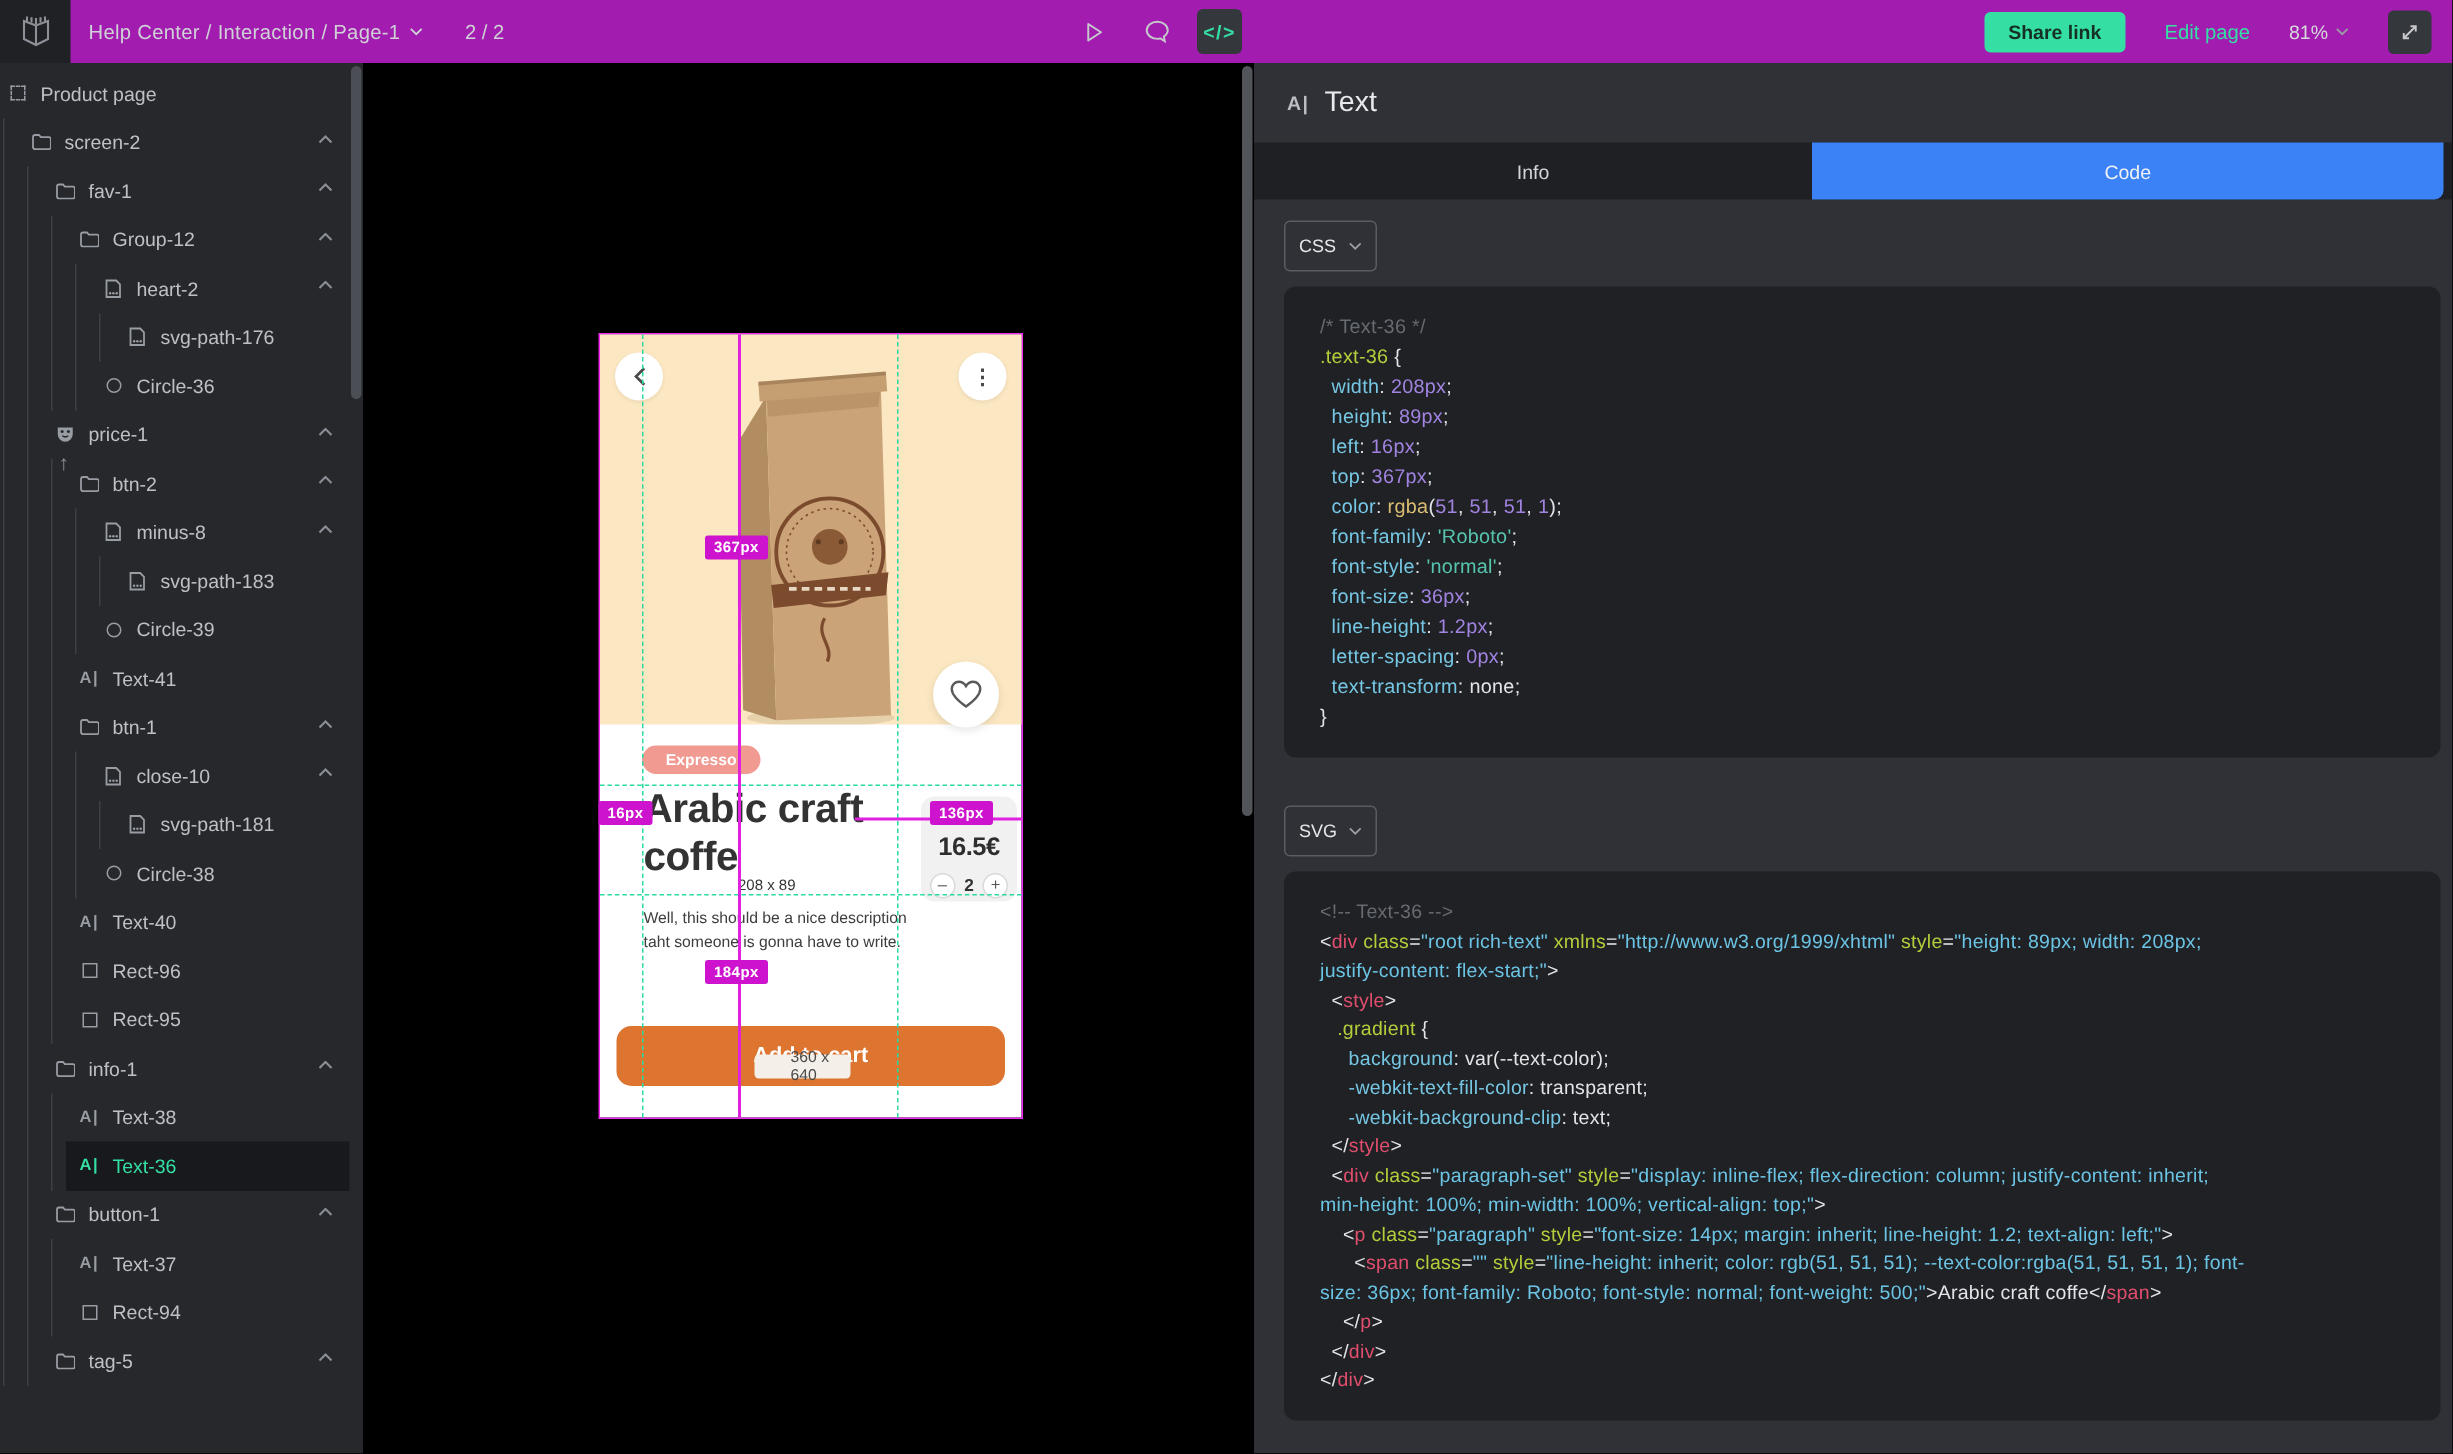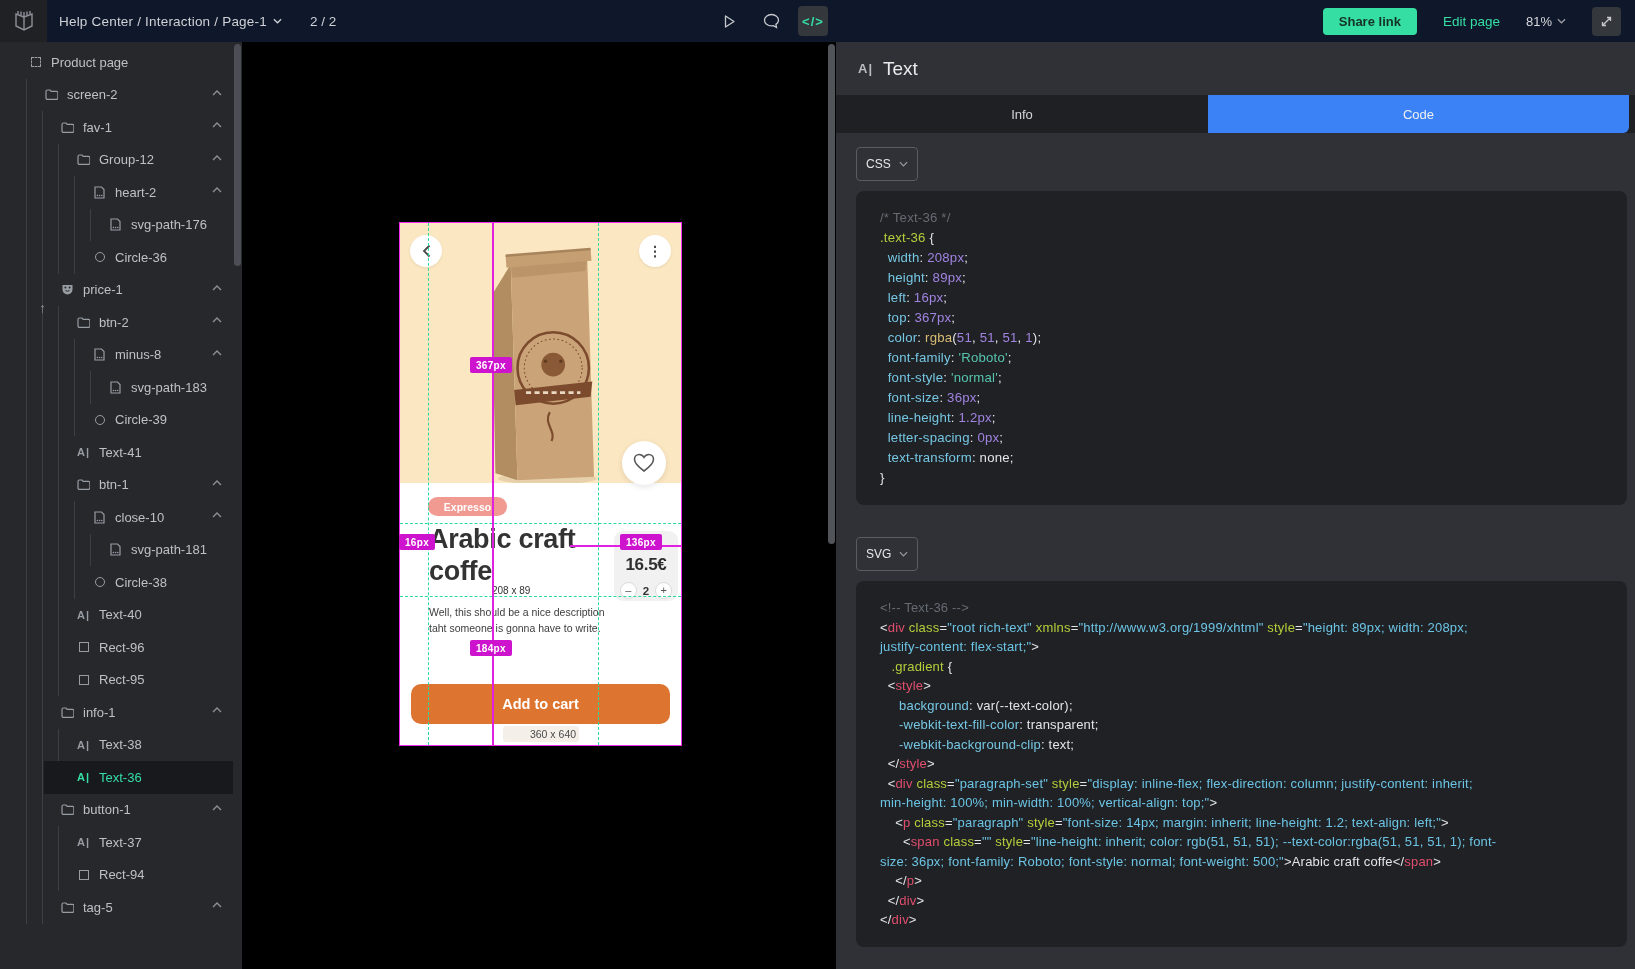--- a/index.html
+++ b/index.html
@@ -1,39 +1,39 @@
 <!DOCTYPE html>
 <html><head>
 <meta charset="utf-8">
 <style>
   * { margin:0; padding:0; box-sizing:border-box; }
   html,body { width:1635px; height:969px; overflow:hidden; background:#000;
     font-family:"Liberation Sans", sans-serif; }
   .app { position:relative; width:1635px; height:969px; }
 
   
-  .topbar { position:absolute; left:0; top:0; width:1635px; height:42px; background:#0f172a; z-index:30; display:flex; align-items:center; }
+  .topbar { position:absolute; left:0; top:0; width:1635px; height:42px; background:#a21caf; z-index:30; display:flex; align-items:center; }
   .logo-tile { width:47px; height:42px; background:#1f2125; display:flex; align-items:center; justify-content:center; }
   .crumb { margin-left:12px; font-size:13.5px; color:#cfd1d6; letter-spacing:.2px; display:flex; align-items:center; gap:6px; }
   .pagecount { margin-left:28px; font-size:13.5px; color:#cfd1d6; }
   .bar-icons { position:absolute; left:714px; top:0; height:42px; display:flex; align-items:center; gap:12px; }
   .bar-icon { width:30px; height:30px; display:flex; align-items:center; justify-content:center; border-radius:4px; cursor:pointer; }
   .bar-icon.active { background:#34373c; }
   .code-glyph { color:#35dfa4; font-size:13px; font-weight:bold; letter-spacing:1px; }
   .right-cluster { position:absolute; right:14px; top:0; height:42px; display:flex; align-items:center; gap:26px; }
   .share-btn { background:#35dfa4; color:#163026; font-size:13px; font-weight:bold; border:none; border-radius:4px; padding:6px 16px; cursor:pointer; }
   .edit-link { color:#35dfa4; font-size:13.5px; cursor:pointer; }
   .zoom-ctl { color:#d6d8db; font-size:13px; display:flex; align-items:center; gap:5px; cursor:pointer; }
   .fs-tile { width:29px; height:29px; background:#34373c; border-radius:4px; display:flex; align-items:center; justify-content:center; cursor:pointer; }
   .chev-down { display:inline-block; width:9px; height:6px; }
 
   
   .sidebar { position:absolute; left:0; top:42px; width:242px; height:927px; background:#26282c; z-index:20; }
   .tree { position:absolute; left:0; top:4px; width:234px; }
-  .trow { position:relative; height:32.5px; display:flex; align-items:center; padding-left:26px; cursor:pointer; }
+  .trow { position:relative; height:32.5px; display:flex; align-items:center; padding-left:2px; cursor:pointer; }
   .trow .sp { width:16px; height:32.5px; border-left:1px solid #3c3f44; flex:0 0 auto; }
   .trow .ticon { width:15px; height:15px; margin:0 8px 0 2px; flex:0 0 auto; display:flex; align-items:center; justify-content:center; color:#989ca3; }
   .trow .tlabel { font-size:13px; color:#bdc0c5; white-space:nowrap; position:relative; z-index:2; }
   .trow .chev { position:absolute; right:12px; top:11px; z-index:2; }
   .trow.sel::before { content:""; position:absolute; left:44px; right:1px; top:0; bottom:0; background:#17191d; z-index:1; }
   .trow.sel .tlabel { color:#35dfa4; }
   .trow.sel .ticon { color:#35dfa4; z-index:2; }
   .ticon svg, .chev svg { display:block; }
   .txt-glyph { font-size:11px; font-weight:bold; letter-spacing:1px; }
   .scroll-arrow { position:absolute; left:39px; top:258px; color:#8d929b; font-size:14px; z-index:3; }
@@ -53,21 +53,21 @@
   .tag-pill { position:absolute; left:28px; top:274px; width:79px; height:19px; background:#f09a92; border-radius:10px; color:#fff; font-size:10.5px; font-weight:bold; display:flex; align-items:center; justify-content:center; z-index:2; }
   .title { position:absolute; left:29px; top:301px; width:172px; font-size:27px; line-height:1.17; font-weight:bold; color:#333; letter-spacing:-.3px; z-index:2; }
   .size-label { position:absolute; left:92px; top:362px; font-size:10px; color:#333; z-index:4; }
   .price-box { position:absolute; left:214px; top:308px; width:64px; height:70px; background:#f1f1f1; border-radius:9px; z-index:2; }
   .price { text-align:center; margin-top:24px; font-size:17px; font-weight:bold; color:#2e2e2e; letter-spacing:-.3px; }
   .stepper { display:flex; align-items:center; justify-content:center; gap:6px; margin-top:7px; }
   .step-btn { width:17px; height:17px; border-radius:50%; background:#fff; border:1px solid #d9d9d9; color:#555; font-size:11px; line-height:14px; text-align:center; cursor:pointer; }
   .qty { font-size:11.5px; font-weight:bold; color:#333; }
   .desc { position:absolute; left:29px; top:381px; width:176px; font-size:10.5px; line-height:1.55; color:#3d3d3d; z-index:2; }
   .cart-btn { position:absolute; left:11px; top:461px; width:259px; height:40px; background:#dd7430; border:none; border-radius:10px; color:#fff; font-size:14.5px; font-weight:bold; cursor:pointer; z-index:2; }
-  .screen-size { position:absolute; left:103px; top:503px; width:76px; height:16px; background:#f4efe8; border-radius:3px; font-size:10.5px; color:#4a4a4a; display:flex; align-items:center; justify-content:center; z-index:2;padding-left:24px; }
+  .screen-size { position:absolute; left:103px; top:480px; width:64px; height:16px; background:#f4efe8; border-radius:3px; font-size:10.5px; color:#4a4a4a; display:flex; align-items:center; justify-content:center; z-index:2;padding-left:24px; }
 
   .guide-v { position:absolute; top:0; width:0; height:522px; border-left:1.5px dashed #2bd9a2; z-index:5; }
   .guide-h { position:absolute; left:0; width:281px; height:0; border-top:1.5px dashed #2bd9a2; z-index:5; }
   .mline-v { position:absolute; left:92px; top:0; width:1.5px; height:522px; background:#e021e0; z-index:6; }
   .mline-h { position:absolute; left:170px; top:322px; width:111px; height:1.5px; background:#e021e0; z-index:6; }
   .mlabel { position:absolute; background:#cd13cd; color:#fff; font-size:10px; font-weight:bold; padding:2.5px 6px; border-radius:2px; z-index:7; letter-spacing:.3px; }
 
   
   .panel { position:absolute; left:836px; top:42px; width:799px; height:927px; background:#2f3136; }
   .panel-head { height:53px; display:flex; align-items:center; padding-left:22px; gap:10px; }
@@ -607,22 +607,22 @@
     <div class="dropdown">
       <span>SVG</span>
       <svg class="chev-down" viewBox="0 0 10 6">
           <polyline points="1,1 5,5 9,1" fill="none" stroke="#9a9da3" stroke-width="1.3"></polyline>
         </svg>
     </div>
     <div class="codeblock svgblock" id="code1">
         <div class="cline"><span class="t-cm">&lt;!-- Text-36 --&gt;</span></div>
         <div class="cline"><span class="t-pun">&lt;</span><span class="t-tag">div</span><span class="t-txt"> </span><span class="t-attr">class</span><span class="t-pun">=</span><span class="t-str">"root rich-text"</span><span class="t-txt"> </span><span class="t-attr">xmlns</span><span class="t-pun">=</span><span class="t-str">"http://www.w3.org/1999/xhtml"</span><span class="t-txt"> </span><span class="t-attr">style</span><span class="t-pun">=</span><span class="t-str">"height: 89px; width: 208px;</span></div>
         <div class="cline"><span class="t-str">justify-content: flex-start;"</span><span class="t-pun">&gt;</span></div>
+        <div class="cline"><span class="t-txt">  </span><span class="t-pun">&lt;</span><span class="t-tag">style</span><span class="t-pun">&gt;</span></div>
         <div class="cline"><span class="t-txt">   </span><span class="t-sel">.gradient</span><span class="t-pun"> {</span></div>
-        <div class="cline"><span class="t-txt">  </span><span class="t-pun">&lt;</span><span class="t-tag">style</span><span class="t-pun">&gt;</span></div>
         <div class="cline"><span class="t-txt">     </span><span class="t-prop">background</span><span class="t-pun">: </span><span class="t-txt">var(--text-color);</span></div>
         <div class="cline"><span class="t-txt">     </span><span class="t-prop">-webkit-text-fill-color</span><span class="t-pun">: </span><span class="t-txt">transparent;</span></div>
         <div class="cline"><span class="t-txt">     </span><span class="t-prop">-webkit-background-clip</span><span class="t-pun">: </span><span class="t-txt">text;</span></div>
         <div class="cline"><span class="t-txt">  </span><span class="t-pun">&lt;/</span><span class="t-tag">style</span><span class="t-pun">&gt;</span></div>
         <div class="cline"><span class="t-txt">  </span><span class="t-pun">&lt;</span><span class="t-tag">div</span><span class="t-txt"> </span><span class="t-attr">class</span><span class="t-pun">=</span><span class="t-str">"paragraph-set"</span><span class="t-txt"> </span><span class="t-attr">style</span><span class="t-pun">=</span><span class="t-str">"display: inline-flex; flex-direction: column; justify-content: inherit;</span></div>
         <div class="cline"><span class="t-str">min-height: 100%; min-width: 100%; vertical-align: top;"</span><span class="t-pun">&gt;</span></div>
         <div class="cline"><span class="t-txt">    </span><span class="t-pun">&lt;</span><span class="t-tag">p</span><span class="t-txt"> </span><span class="t-attr">class</span><span class="t-pun">=</span><span class="t-str">"paragraph"</span><span class="t-txt"> </span><span class="t-attr">style</span><span class="t-pun">=</span><span class="t-str">"font-size: 14px; margin: inherit; line-height: 1.2; text-align: left;"</span><span class="t-pun">&gt;</span></div>
         <div class="cline"><span class="t-txt">      </span><span class="t-pun">&lt;</span><span class="t-tag">span</span><span class="t-txt"> </span><span class="t-attr">class</span><span class="t-pun">=</span><span class="t-str">""</span><span class="t-txt"> </span><span class="t-attr">style</span><span class="t-pun">=</span><span class="t-str">"line-height: inherit; color: rgb(51, 51, 51); --text-color:rgba(51, 51, 51, 1); font-</span></div>
         <div class="cline"><span class="t-str">size: 36px; font-family: Roboto; font-style: normal; font-weight: 500;"</span><span class="t-pun">&gt;</span><span class="t-txt">Arabic craft coffe</span><span class="t-pun">&lt;/</span><span class="t-tag">span</span><span class="t-pun">&gt;</span></div>
         <div class="cline"><span class="t-txt">    </span><span class="t-pun">&lt;/</span><span class="t-tag">p</span><span class="t-pun">&gt;</span></div>

